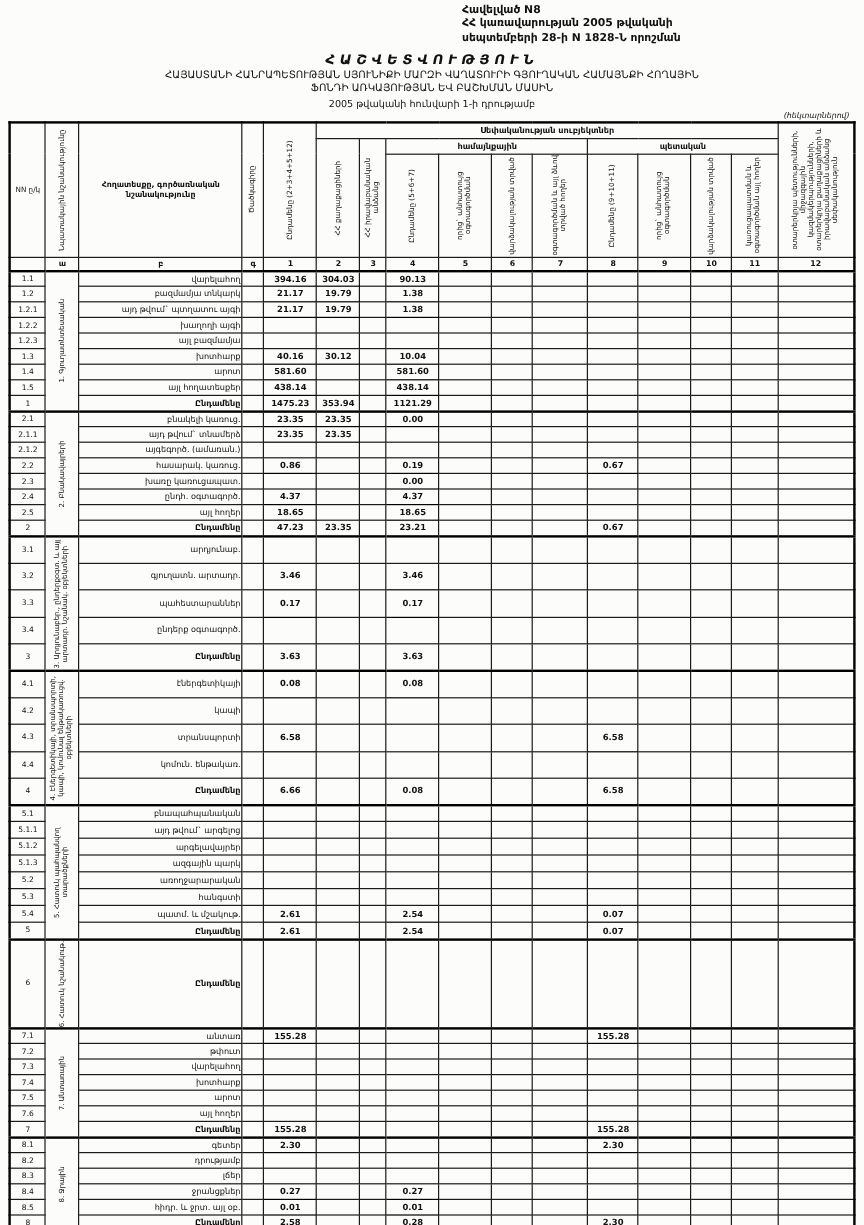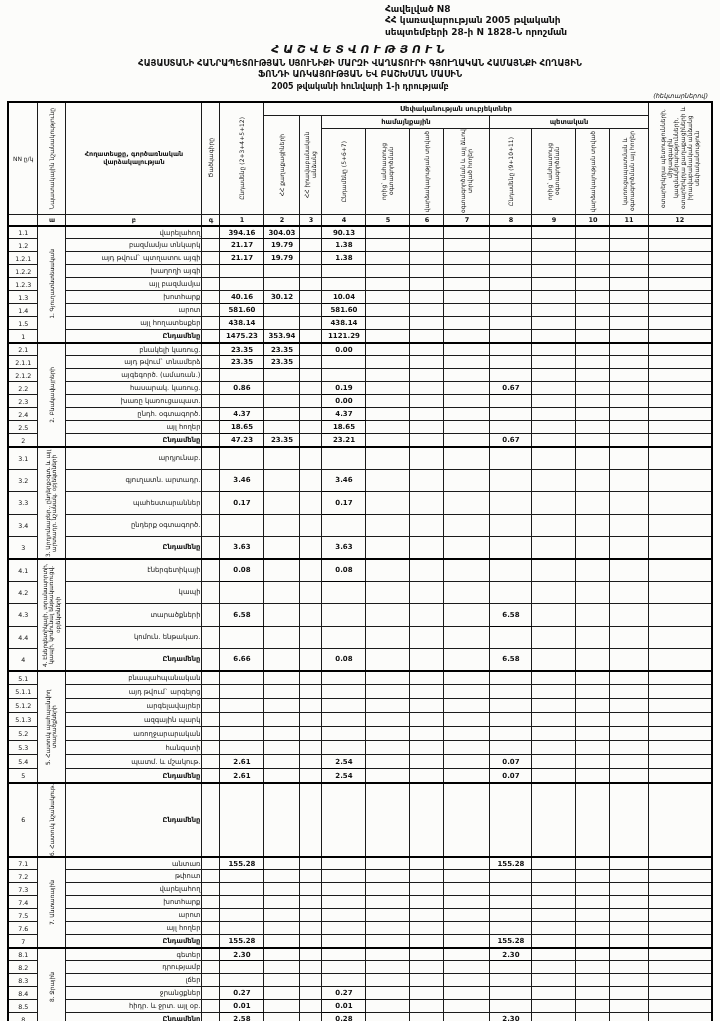--- a/index.html
+++ b/index.html
@@ -5,22 +5,22 @@
   html,body{margin:0;padding:0;background:#dcdcdc;}
   .page{
     width:720px;height:1021px;margin:0 auto;background:#fcfcfa;color:#111;
     font-family:"DejaVu Sans",sans-serif;position:relative;overflow:hidden;
     box-sizing:border-box;padding-top:4px;
   }
   
   .appendix{ text-align:left; font-weight:bold; font-size:9px; line-height:1.25;
     width:270px; margin-left:385px; }
   .report-title{ text-align:center; font-weight:bold; font-size:11px; letter-spacing:4px; margin-top:5px;font-style:italic;}
-  .subtitle{ text-align:center; font-weight:bold; font-size:8.5px; line-height:1.3; margin-top:2px;}
-  .asof{ text-align:center; font-weight:bold; font-size:8px; margin-top:2px;}
+  .subtitle{ text-align:center; font-weight:normal; font-size:8.5px; line-height:1.3; margin-top:2px;}
+  .asof{ text-align:center; font-weight:normal; font-size:8px; margin-top:2px;}
   .units{ text-align:right; font-style:italic; font-size:6.5px; padding-right:12px; margin-top:1px;}
   
   table{ border-collapse:collapse; table-layout:fixed; width:706px; margin:1px auto 0 auto;
     border:2px solid #000;}
   td{ border:1px solid #1b1b1b; padding:0 1px; font-size:6.5px; overflow:hidden; vertical-align:middle;}
   thead td{ text-align:center; }
   .hspan{ font-weight:bold; font-size:6.8px; height:12px;}
   .vtext{ writing-mode:vertical-rl; transform:rotate(180deg); margin:0 auto;
     white-space:normal; line-height:1.12; font-size:6px; text-align:center; max-height:108px;}
   .vshort{ max-height:84px;}
@@ -77,21 +77,21 @@
     </colgroup>
     <thead>
       <tr>
         <td rowspan="3">
             <div style="font-size:6px">NN ը/կ</div>
           </td>
         <td rowspan="3">
             <div class="vtext">Նպատակային նշանակությունը</div>
           </td>
         <td rowspan="3">
-            <div style="font-size:6.5px;font-weight:bold">Հողատեսքը, գործառնական վարձակալության</div>
+            <div style="font-size:6.5px;font-weight:bold">Հողատեսքը, գործառնական նշանակությունը</div>
           </td>
         <td rowspan="3">
             <div class="vtext">Ծածկագիրը</div>
           </td>
         <td rowspan="3">
             <div class="vtext">Ընդամենը (2+3+4+5+12)</div>
           </td>
         <td colspan="10" class="hspan">Սեփականության սուբյեկտներ</td>
         <td rowspan="3">
             <div class="vtext">օտարերկրյա պետությունների, միջազգային կազմակերպությունների, օտարերկրյա քաղաքացիների և իրավաբանական անձանց սեփականություն</div>
@@ -568,21 +568,21 @@
           <td class="valcell"></td>
           <td class="valcell"></td>
           <td class="valcell"></td>
           <td class="valcell"></td>
           <td class="valcell"></td>
           <td class="valcell"></td>
           <td class="valcell"></td>
         </tr>
         <tr>
           <td class="idcell">4.3</td>
-          <td class="labelcell">տարածքների</td>
+          <td class="labelcell">տրանսպորտի</td>
           <td></td>
           <td class="valcell val">6.58</td>
           <td class="valcell"></td>
           <td class="valcell"></td>
           <td class="valcell"></td>
           <td class="valcell"></td>
           <td class="valcell"></td>
           <td class="valcell"></td>
           <td class="valcell val">6.58</td>
           <td class="valcell"></td>

